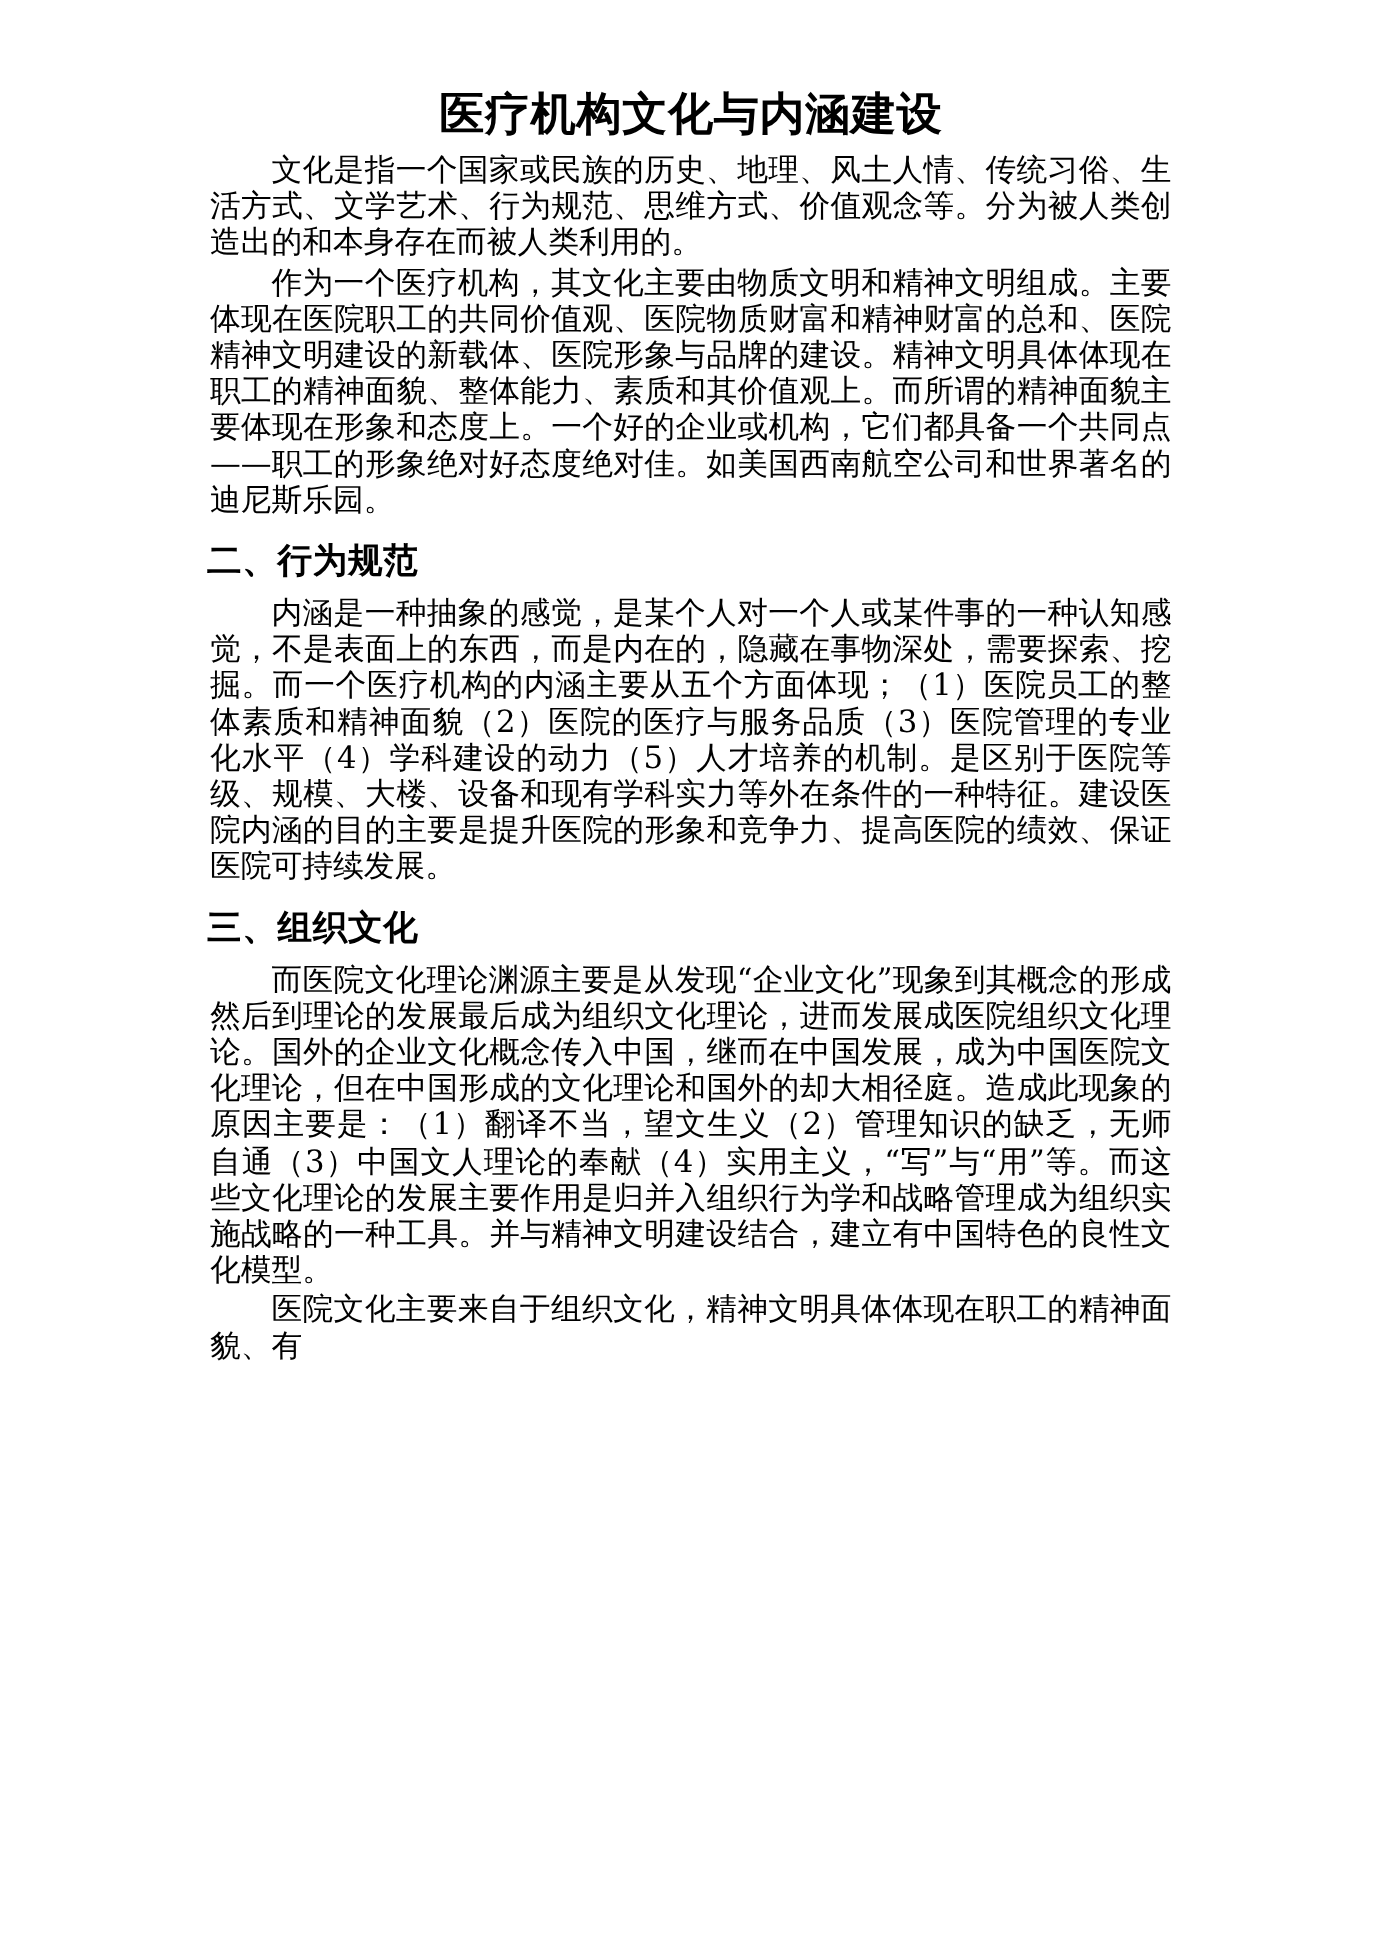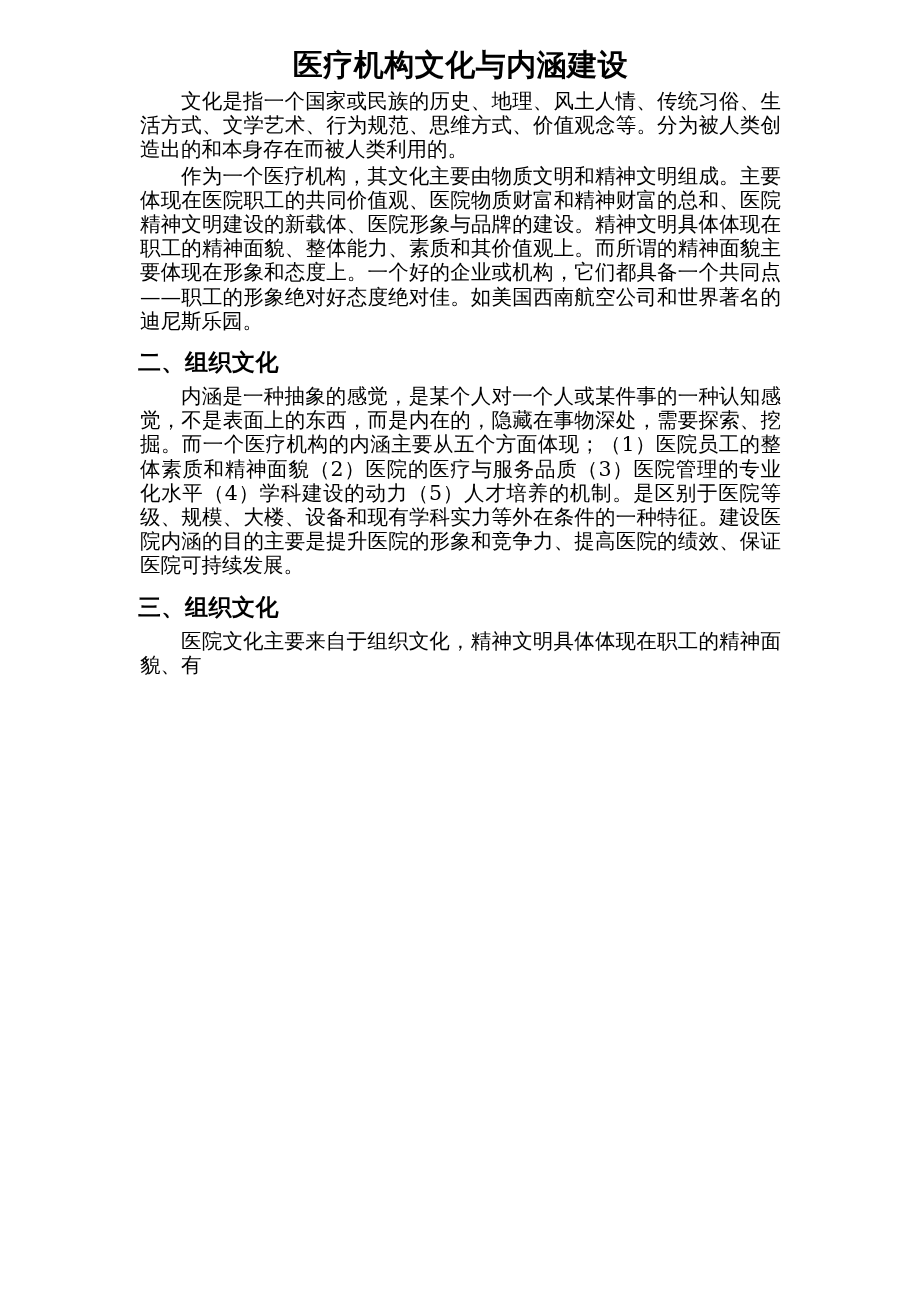--- a/index.html
+++ b/index.html
@@ -27,21 +27,21 @@
     left: 138px;
     top: 0;
     width: 645px;
   }
   .doc-title {
     text-align: center;
     font-size: 30px;
     font-weight: bold;
     line-height: 34px;
     margin: 0;
-    padding-top: 48px;
+    padding-top: 60px;
     letter-spacing: 0.5px;
     font-family: "DejaVu Sans", "Liberation Sans", sans-serif;
   }
   .section {
     margin: 0;
   }
   .section-heading {
     font-size: 23px;
     font-weight: bold;
     line-height: 30px;
@@ -78,27 +78,28 @@
     <h1 class="doc-title">医疗机构文化与内涵建设</h1>
 
     <div class="section" id="sec-1">
       <div class="para-list">
         <p class="para">文化是指一个国家或民族的历史、地理、风土人情、传统习俗、生活方式、文学艺术、行为规范、思维方式、价值观念等。分为被人类创造出的和本身存在而被人类利用的。</p>
         <p class="para">作为一个医疗机构，其文化主要由物质文明和精神文明组成。主要体现在医院职工的共同价值观、医院物质财富和精神财富的总和、医院精神文明建设的新载体、医院形象与品牌的建设。精神文明具体体现在职工的精神面貌、整体能力、素质和其价值观上。而所谓的精神面貌主要体现在形象和态度上。一个好的企业或机构，它们都具备一个共同点——职工的形象绝对好态度绝对佳。如美国西南航空公司和世界著名的迪尼斯乐园。</p>
       </div>
     </div>
 
     <div class="section" id="sec-2">
-      <h2 class="section-heading">二、组织文化</h2>
+      <h2 class="section-heading">二、行为规范</h2>
       <div class="para-list">
         <p class="para">内涵是一种抽象的感觉，是某个人对一个人或某件事的一种认知感觉，不是表面上的东西，而是内在的，隐藏在事物深处，需要探索、挖掘。而一个医疗机构的内涵主要从五个方面体现；（1）医院员工的整体素质和精神面貌（2）医院的医疗与服务品质（3）医院管理的专业化水平（4）学科建设的动力（5）人才培养的机制。是区别于医院等级、规模、大楼、设备和现有学科实力等外在条件的一种特征。建设医院内涵的目的主要是提升医院的形象和竞争力、提高医院的绩效、保证医院可持续发展。</p>
       </div>
     </div>
 
     <div class="section" id="sec-3">
       <h2 class="section-heading">三、组织文化</h2>
       <div class="para-list">
+        <p class="para">而医院文化理论渊源主要是从发现“企业文化”现象到其概念的形成然后到理论的发展最后成为组织文化理论，进而发展成医院组织文化理论。国外的企业文化概念传入中国，继而在中国发展，成为中国医院文化理论，但在中国形成的文化理论和国外的却大相径庭。造成此现象的原因主要是：（1）翻译不当，望文生义（2）管理知识的缺乏，无师自通（3）中国文人理论的奉献（4）实用主义，“写”与“用”等。而这些文化理论的发展主要作用是归并入组织行为学和战略管理成为组织实施战略的一种工具。并与精神文明建设结合，建立有中国特色的良性文化模型。</p>
         <p class="para">医院文化主要来自于组织文化，精神文明具体体现在职工的精神面貌、有</p>
       </div>
     </div>
 
   </div>
 </div>
 
 </body></html>

